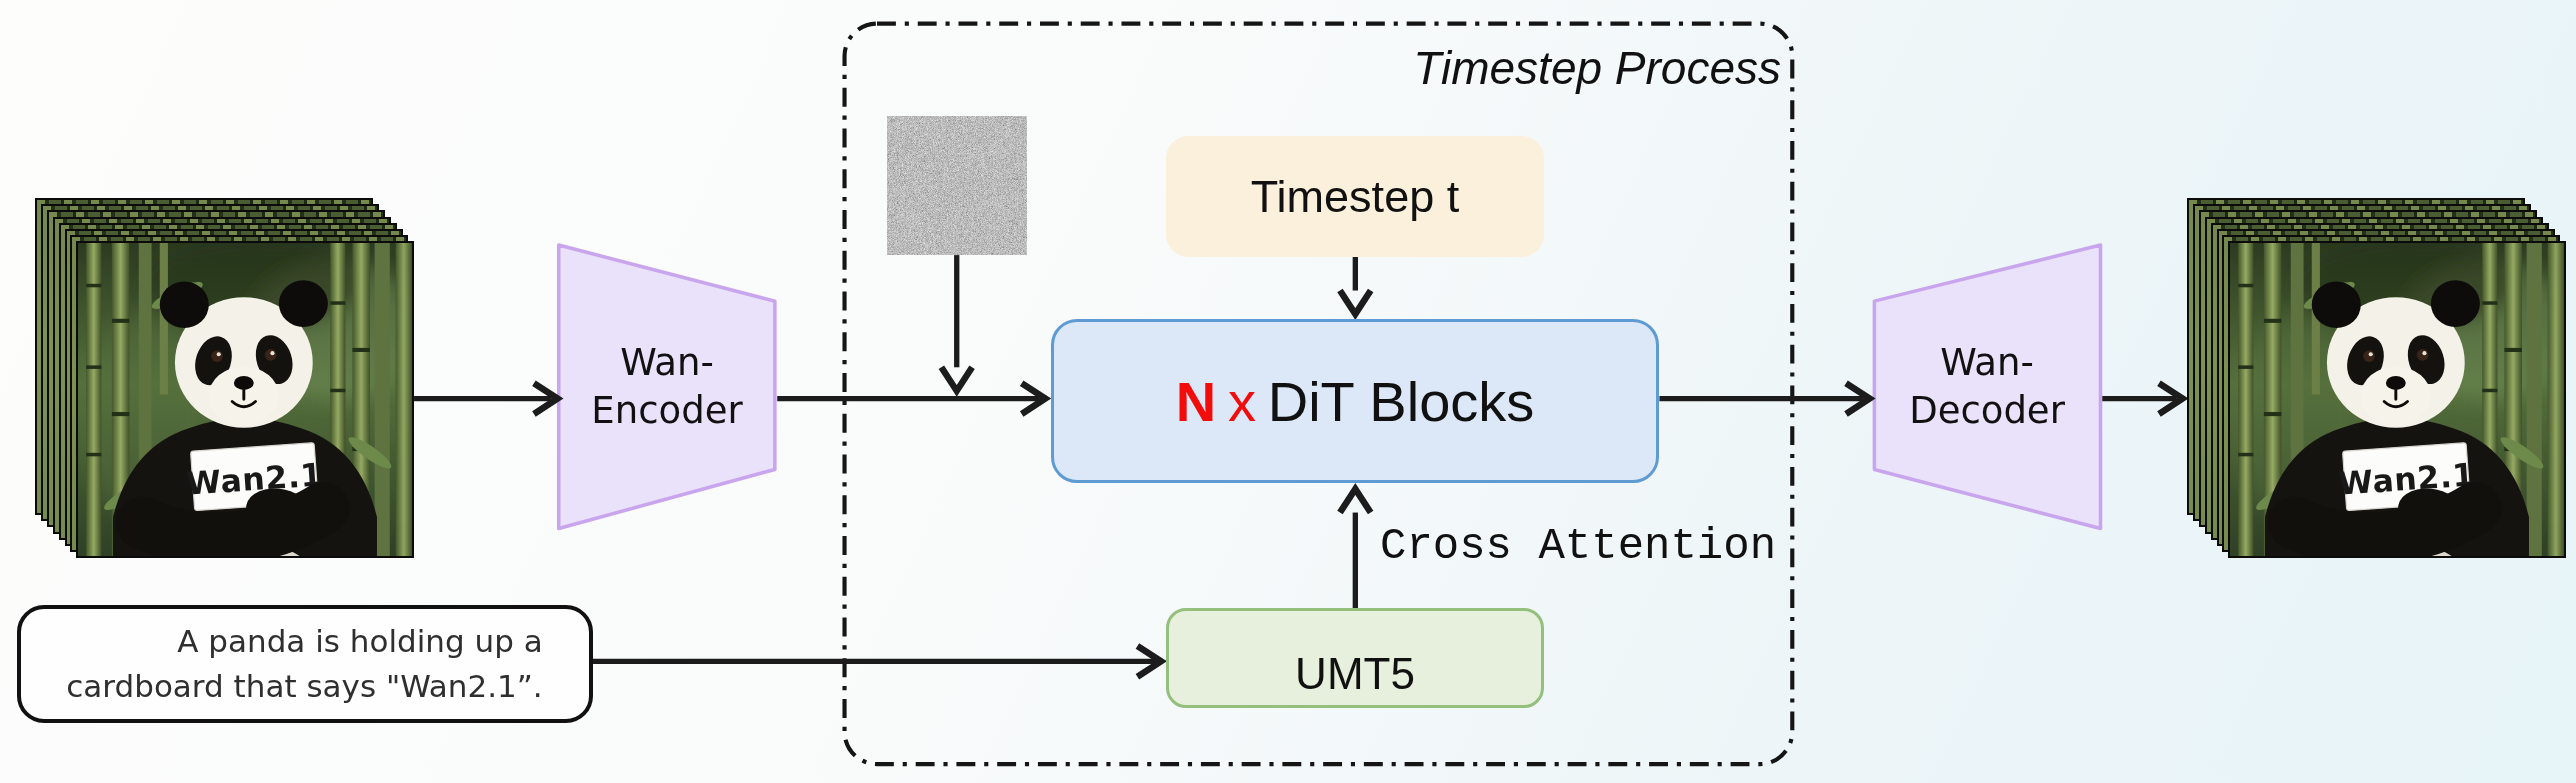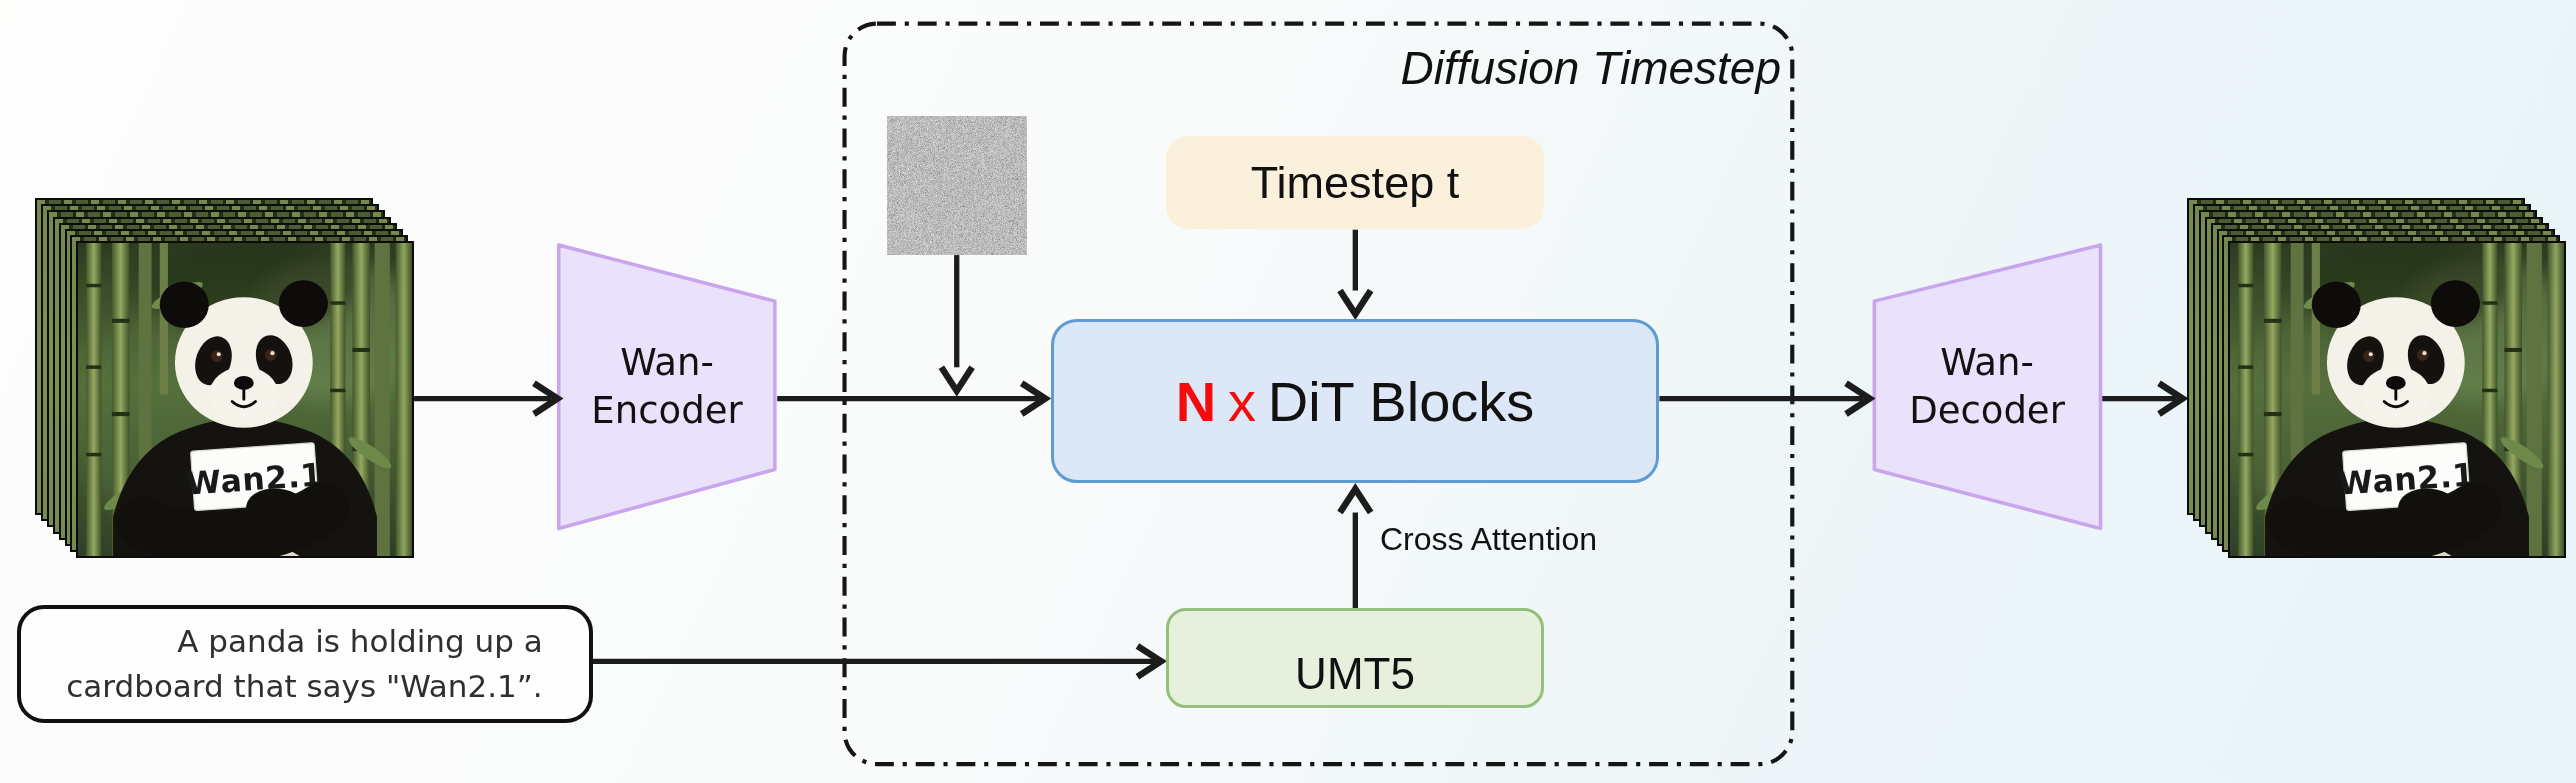--- a/index.html
+++ b/index.html
@@ -13,40 +13,40 @@
 
   
   #overlay{position:absolute;left:0;top:0;width:2576px;height:783px;}
   .arrow-line{stroke:var(--line);stroke-width:9;fill:none;}
   .arrow-head{stroke:var(--line);stroke-width:11;fill:none;stroke-linejoin:miter;}
   .dashed-box{fill:none;stroke:var(--dashed);stroke-width:7;stroke-dasharray:32 15 7 15;}
   .vae-shape{fill:var(--vae_fill);stroke:var(--vae_stroke);stroke-width:6;stroke-linejoin:round;}
 
   
   .box{position:absolute;display:flex;align-items:center;justify-content:center;box-sizing:border-box;}
-  .timestep-box{left:1166px;top:136px;width:378px;height:93px;background:var(--timestep_fill);border-radius:22.4px;}
+  .timestep-box{left:1166px;top:136px;width:378px;height:121px;background:var(--timestep_fill);border-radius:22.4px;}
   .timestep-box .lbl{font-size:45px;color:var(--text_dark);}
   .dit-box{left:1051px;top:319px;width:608px;height:164px;background:var(--dit_fill);
            border:3.5px solid var(--dit_stroke);border-radius:26px;}
   .dit-box .dit-line{font-size:56px;color:var(--text_dark);white-space:nowrap;}
   .dit-n{color:var(--accent_red);font-weight:bold;}
   .dit-x{color:var(--accent_red);margin:0 11.8px;}
   .umt5-box{left:1166px;top:608px;width:378px;height:100px;background:var(--umt5_fill);
             border:3px solid var(--umt5_stroke);border-radius:20px;}
   .umt5-box .lbl{font-size:44px;color:var(--text_dark);margin-top:32px;}
   .prompt-box{left:16.5px;top:605px;width:576px;height:118px;background:var(--prompt_bg);
               border:4.1px solid var(--prompt_border);border-radius:27px;}
   .prompt-box .lbl{font-family:"DejaVu Sans",sans-serif;font-size:31px;line-height:1.45;
                    color:var(--prompt_text_color);text-align:right;white-space:pre-line;}
 
   
   .float-label{position:absolute;color:var(--text_dark);}
   .diffusion-label{left:1382px;top:41px;width:399px;text-align:right;
                    font-size:46px;font-style:italic;}
-  .cross-attn-label{left:1380px;top:521px;font-size:32px;white-space:nowrap;}
+  .cross-attn-label{left:1380px;top:521px;font-size:44px;white-space:nowrap;font-family:Liberation Mono, monospace;}
   .vae-label{font-family:"DejaVu Sans",sans-serif;font-size:37px;line-height:1.3;
              text-align:center;white-space:pre-line;}
   .enc-label{left:559px;top:339px;width:216px;}
   .dec-label{left:1874px;top:339px;width:226px;}
 
   
   .noise{position:absolute;left:887px;top:116px;width:140px;height:139px;}
   .noise svg{display:block;width:100%;height:100%;}
 
   
@@ -258,21 +258,21 @@
     </div>
   </div>
 
   <div class="noise">
     <svg viewBox="0 0 237 236" preserveAspectRatio="none">
       <rect width="237" height="236" fill="#999999"></rect>
       <rect width="237" height="236" filter="url(#nzF)"></rect>
     </svg>
   </div>
 
-  <div class="float-label diffusion-label">Diffusion Timestep</div>
+  <div class="float-label diffusion-label">Timestep Process</div>
 
   <div class="box timestep-box">
     <span class="lbl">Timestep t</span>
   </div>
 
   <div class="box dit-box">
     <span class="dit-line">
       <span class="dit-n">N</span><span class="dit-x">x</span><span>DiT Blocks</span>
     </span>
   </div>

